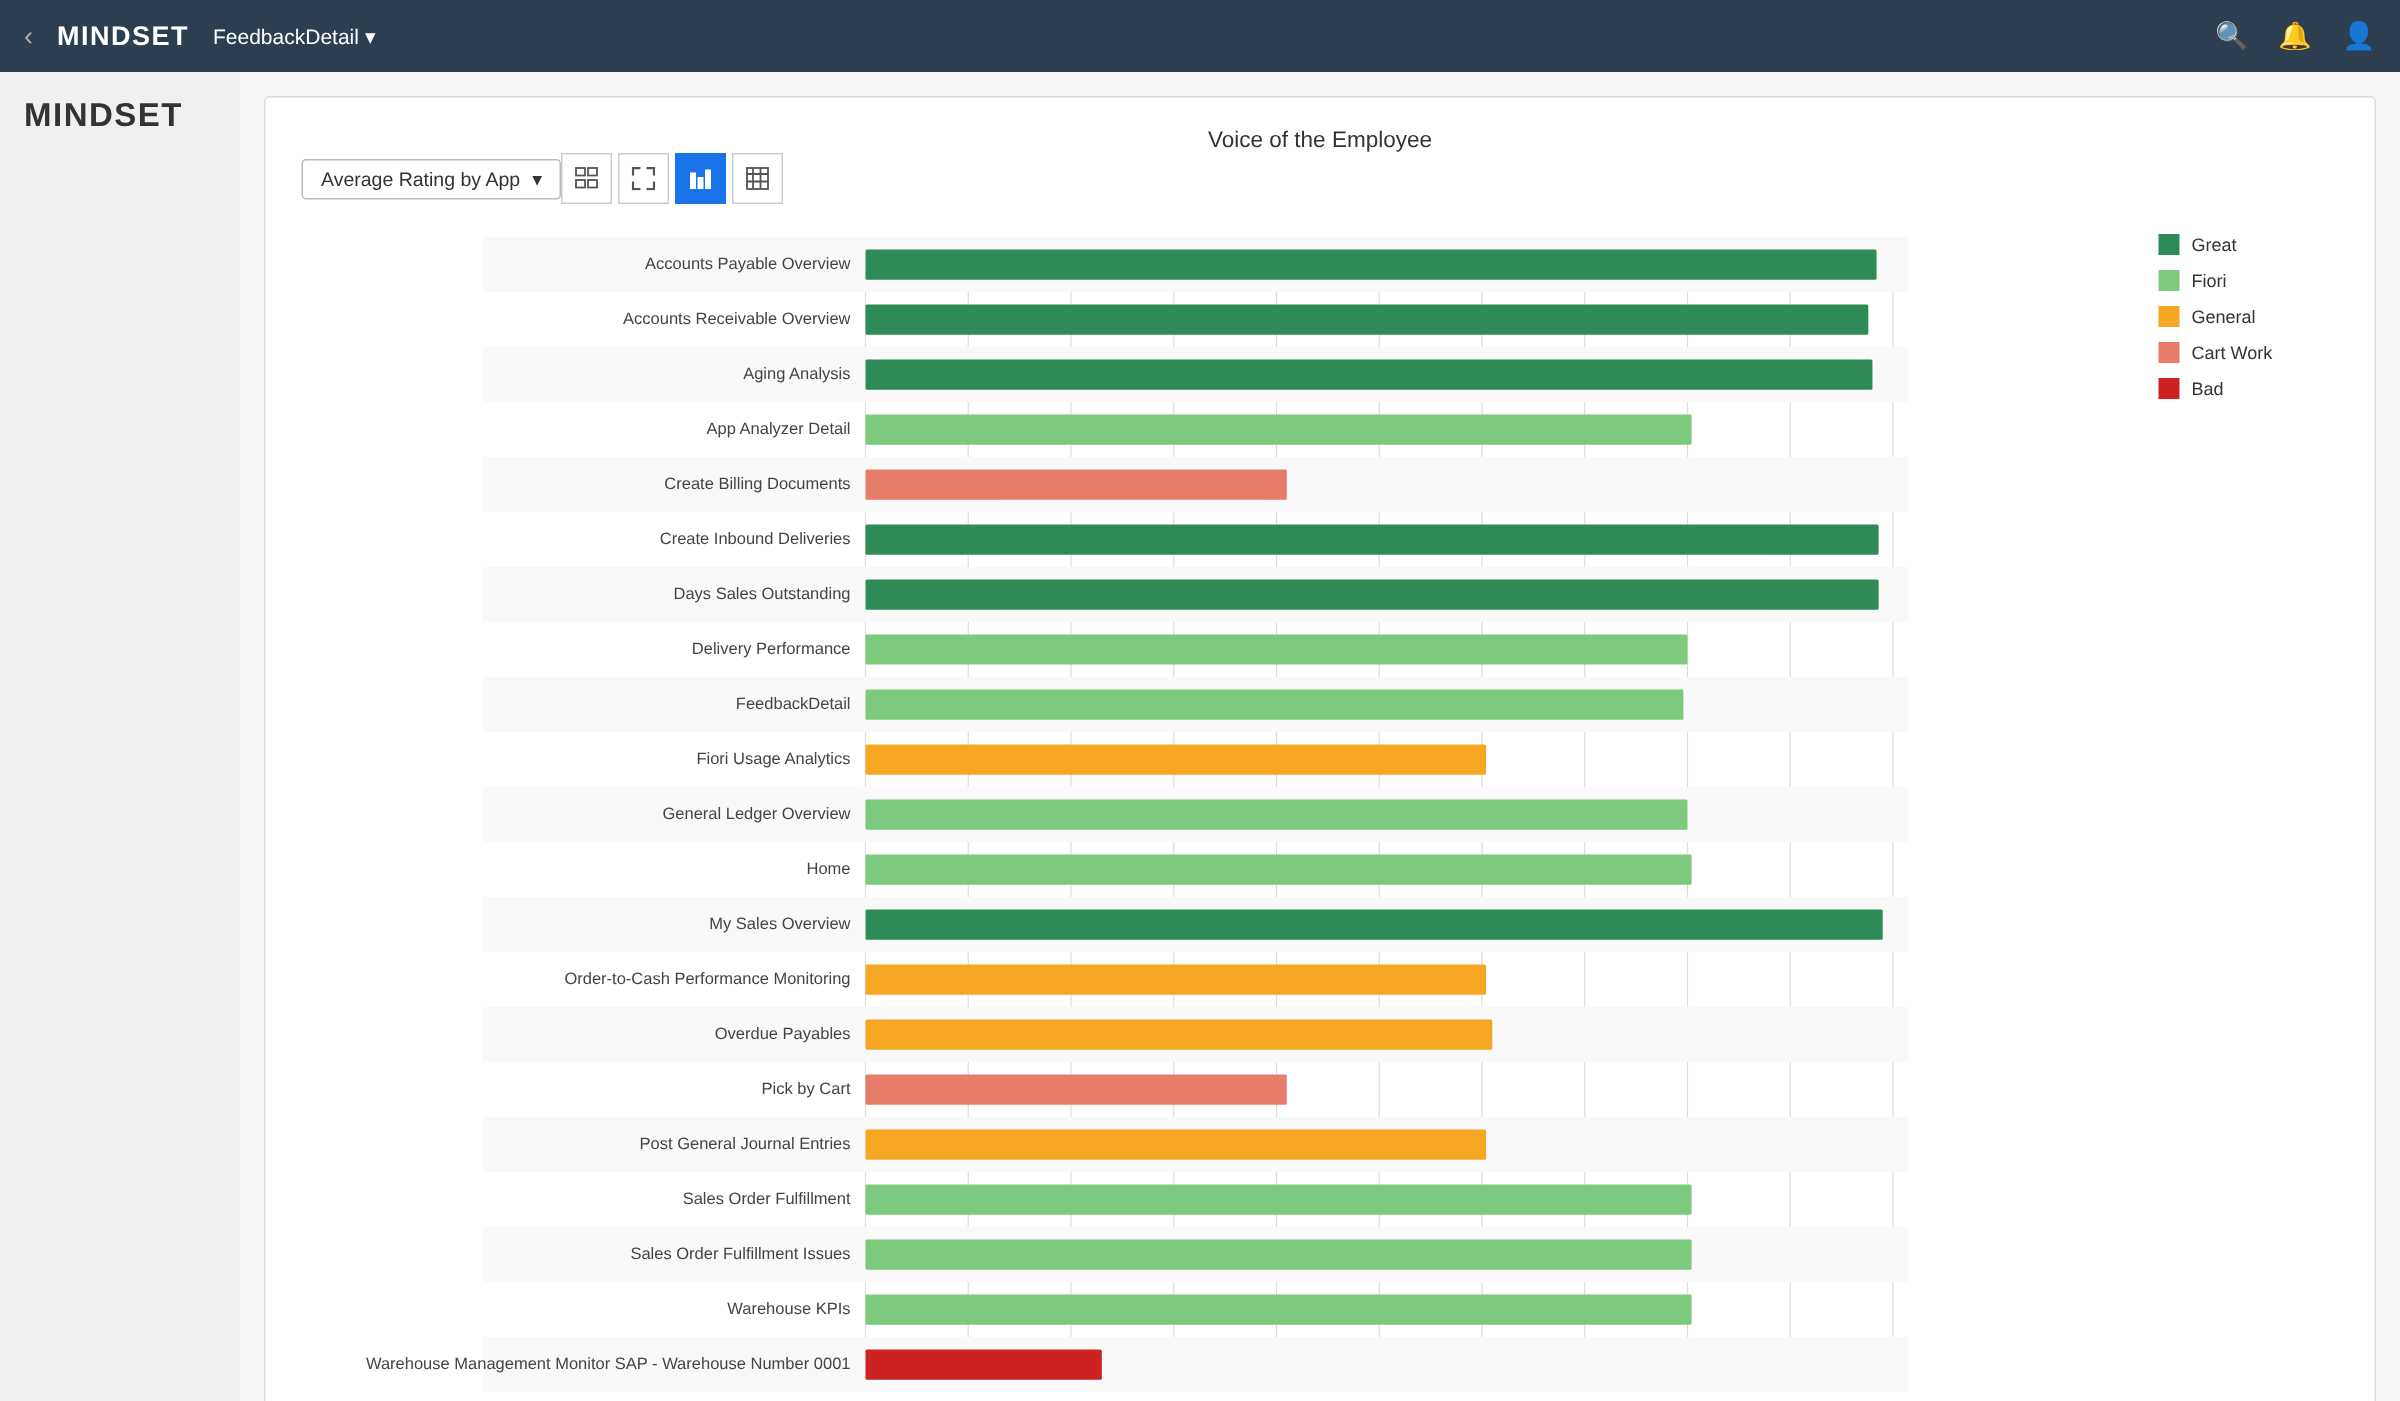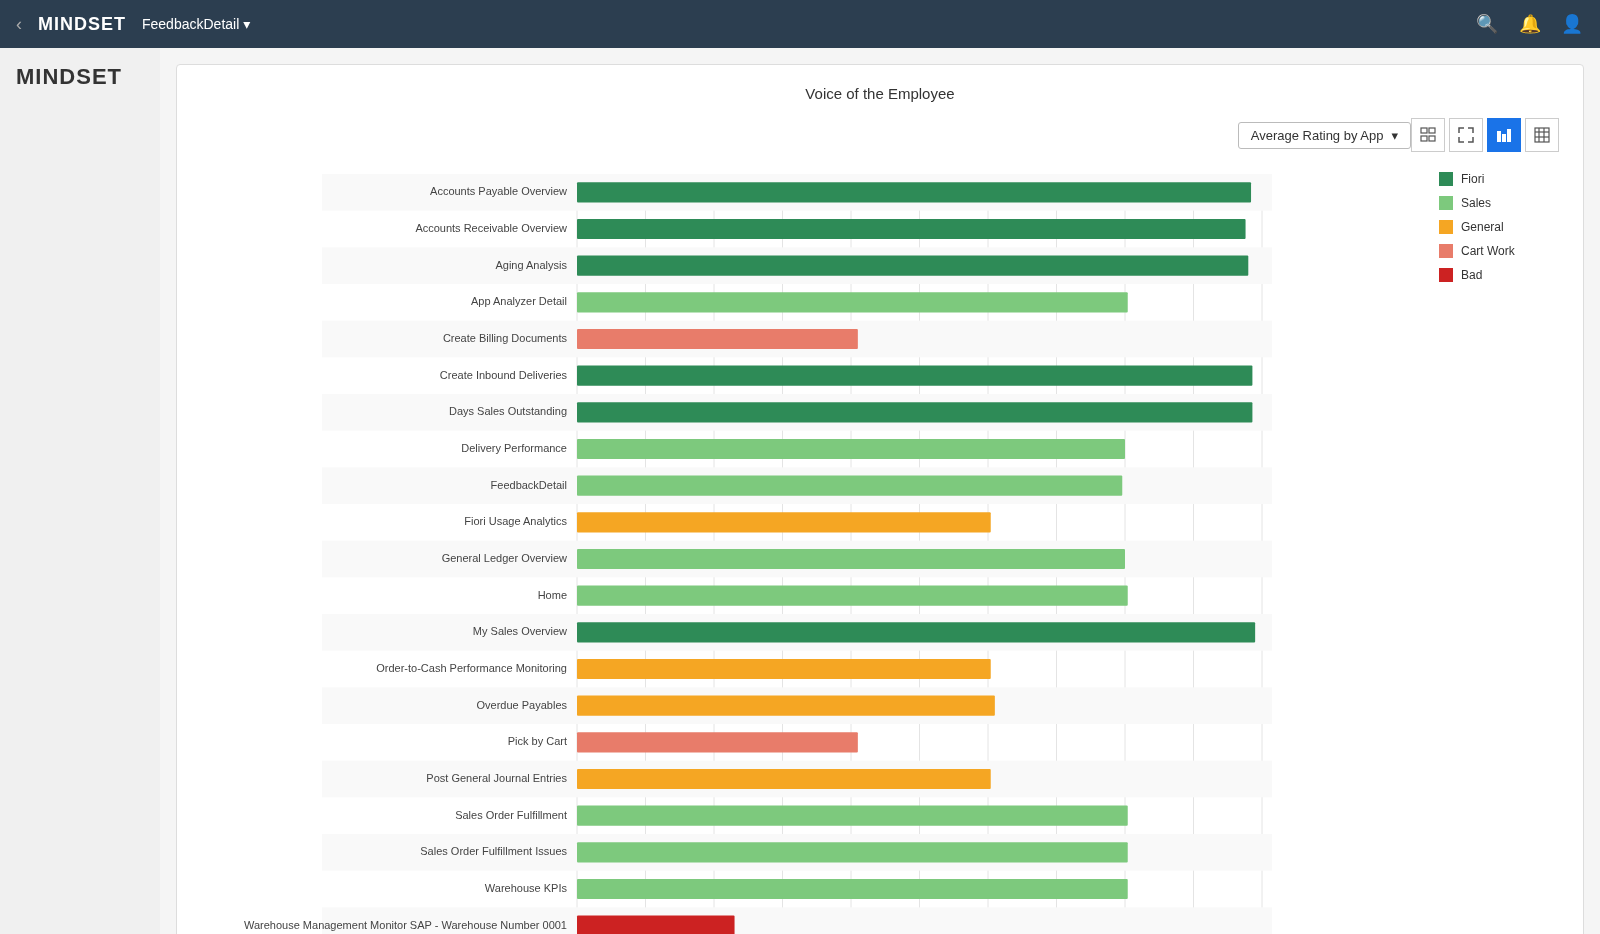--- a/index.html
+++ b/index.html
@@ -77,27 +77,26 @@
       background: white;
       border: 1px solid #ddd;
       border-radius: 4px;
       padding: 20px 24px;
     }
 
     .chart-title {
       text-align: center;
       font-size: 15px;
       color: #333;
-      margin-bottom: 16px;
     }
 
     .chart-toolbar {
       display: flex;
       align-items: center;
-      justify-content: flex-end;
+      justify-content: flex-start;
       margin-bottom: 12px;
     }
 
     .dropdown-btn {
       border: 1px solid #bbb;
       background: white;
       padding: 5px 12px;
       border-radius: 3px;
       font-size: 13px;
       cursor: pointer;
@@ -317,25 +316,25 @@
               <rect x="255" y="714.9166666666666" width="550.74" height="20.166666666666668" fill="#7dc97d" rx="1"></rect>
               <text x="245" y="761.6666666666666" class="bar-label">Warehouse Management Monitor SAP - Warehouse Number 0001</text>
               <rect x="255" y="751.5833333333333" width="157.54999999999998" height="20.166666666666668" fill="#cc2222" rx="1"></rect>
             </g>
         </svg>
       </div>
 
       <div class="legend">
         <div class="legend-item">
           <div class="legend-color" style="background:#2e8b57;"></div>
+          <span>Great</span>
+        </div>
+        <div class="legend-item">
+          <div class="legend-color" style="background:#7dc97d;"></div>
           <span>Fiori</span>
-        </div>
-        <div class="legend-item">
-          <div class="legend-color" style="background:#7dc97d;"></div>
-          <span>Sales</span>
         </div>
         <div class="legend-item">
           <div class="legend-color" style="background:#f5a623;"></div>
           <span>General</span>
         </div>
         <div class="legend-item">
           <div class="legend-color" style="background:#e87c6a;"></div>
           <span>Cart Work</span>
         </div>
         <div class="legend-item">

